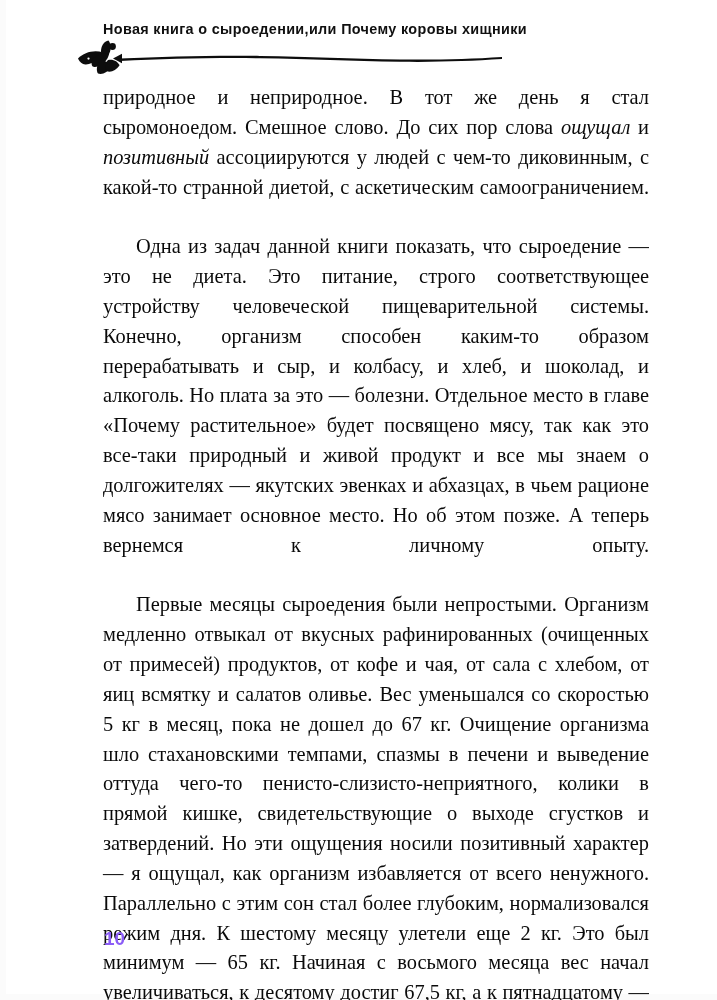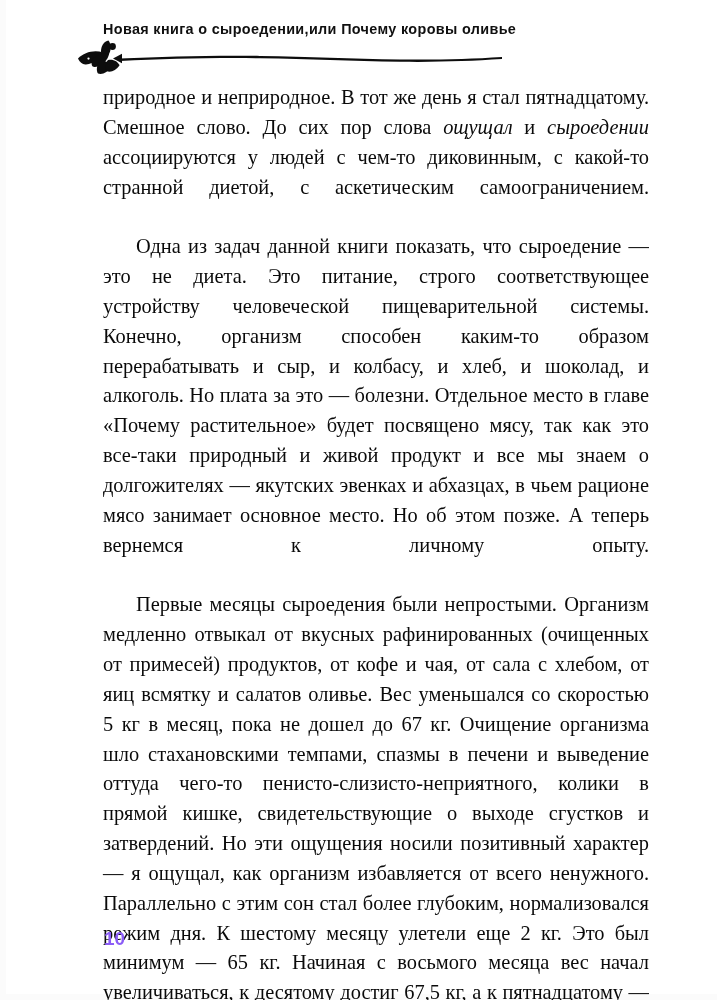--- a/index.html
+++ b/index.html
@@ -91,21 +91,21 @@
   }
 </style>
 </head>
 <body>
 
 <div id="page">
 
   <div class="scan-edge" style="left:0;top:0;width:6px;height:1000px;"></div>
   <div class="scan-edge" style="left:0;top:994px;width:717px;height:6px;"></div>
 
-  <div id="running-head">Новая книга о сыроедении,или Почему коровы оливье</div>
+  <div id="running-head">Новая книга о сыроедении,или Почему коровы хищники</div>
 
   <div id="ornament">
     <svg width="560" height="38" viewBox="0 0 560 38" xmlns="http://www.w3.org/2000/svg" aria-hidden="true">
       <g fill="#0d0d0d">
 
         <path d="M8,18.5 C14,12.5 24,9.5 33,12.5 C31,18 24,23.5 16,24.5 C12.5,24.9 9.8,22.2 8,18.5 Z"></path>
 
         <path d="M31,11.5 C31,5.5 34,1.5 38.5,0.5 C41.5,4.5 41.5,11 38,15.5 C35.5,18.5 32,16 31,11.5 Z"></path>
 
         <path d="M22,20 C26,15 33,12.5 39,14 C38,20 32,26 25,27 C21.5,27.4 21,23.5 22,20 Z"></path>
@@ -126,20 +126,20 @@
                  C400,21.1 370,22.3 330,21.8
                  C280,21.2 240,18.8 190,18.2
                  C140,17.6 95,18.9 50,20.9 Z"></path>
 
         <circle cx="18.5" cy="18.6" r="1.15" fill="#ffffff"></circle>
       </g>
     </svg>
   </div>
 
   <div id="body-text">
-      <p class="first"><span>природное и неприродное. В тот же день я стал пятнадцатому. Смешное слово. До сих пор слова </span><em>ощущал</em><span> и </span><em>сыроедении</em><span> ассоциируются у людей с чем-то диковинным, с какой-то странной диетой, с аскетическим самоограничением.</span></p>
+      <p class="first"><span>природное и неприродное. В тот же день я стал сыромоноедом. Смешное слово. До сих пор слова </span><em>ощущал</em><span> и </span><em>позитивный</em><span> ассоциируются у людей с чем-то диковинным, с какой-то странной диетой, с аскетическим самоограничением.</span></p>
       <p><span>Одна из задач данной книги показать, что сыроедение — это не диета. Это питание, строго соответствующее устройству человеческой пищеварительной системы. Конечно, организм способен каким-то образом перерабатывать и сыр, и колбасу, и хлеб, и шоколад, и алкоголь. Но плата за это — болезни. Отдельное место в главе «Почему растительное» будет посвящено мясу, так как это все-таки природный и живой продукт и все мы знаем о долгожителях — якутских эвенках и абхазцах, в чьем рационе мясо занимает основное место. Но об этом позже. А теперь вернемся к личному опыту.</span></p>
       <p><span>Первые месяцы сыроедения были непростыми. Организм медленно отвыкал от вкусных рафинированных (очищенных от примесей) продуктов, от кофе и чая, от сала с хлебом, от яиц всмятку и салатов оливье. Вес уменьшался со скоростью 5 кг в месяц, пока не дошел до 67 кг. Очищение организма шло стахановскими темпами, спазмы в печени и выведение оттуда чего-то пенисто-слизисто-неприятного, колики в прямой кишке, свидетельствующие о выходе сгустков и затвердений. Но эти ощущения носили позитивный характер — я ощущал, как организм избавляется от всего ненужного. Параллельно с этим сон стал более глубоким, нормализовался режим дня. К шестому месяцу улетели еще 2 кг. Это был минимум — 65 кг. Начиная с восьмого месяца вес начал увеличиваться, к десятому достиг 67,5 кг, а к пятнадцатому — 70 кг. С первых же</span></p>
     </div>
 
   <div id="folio">10</div>
 
 </div>
 
 </body></html>

